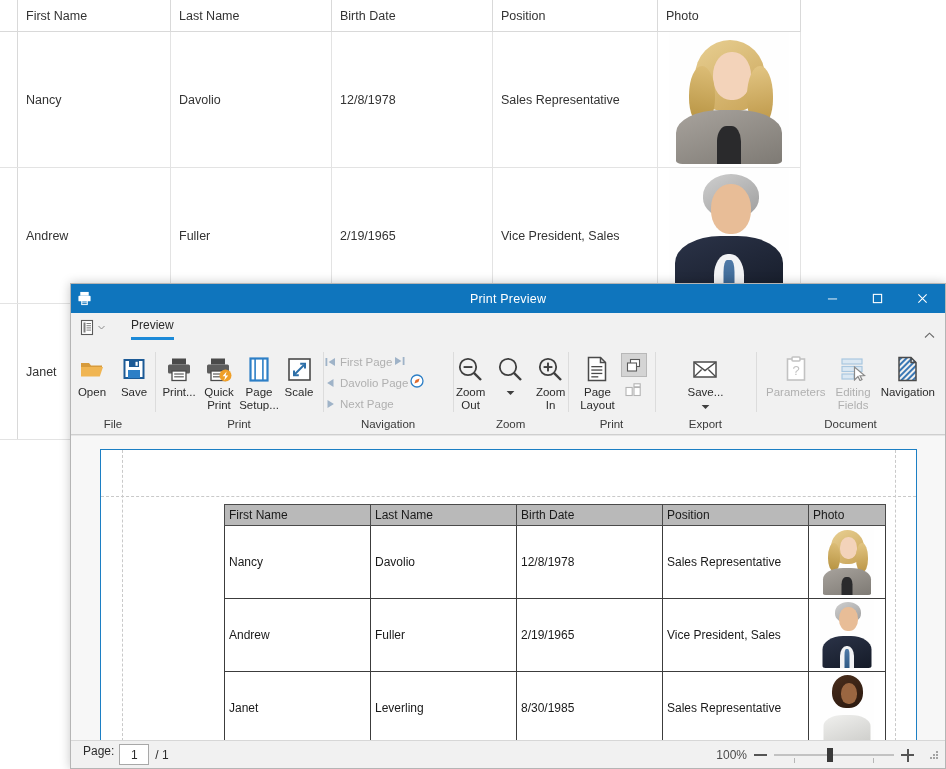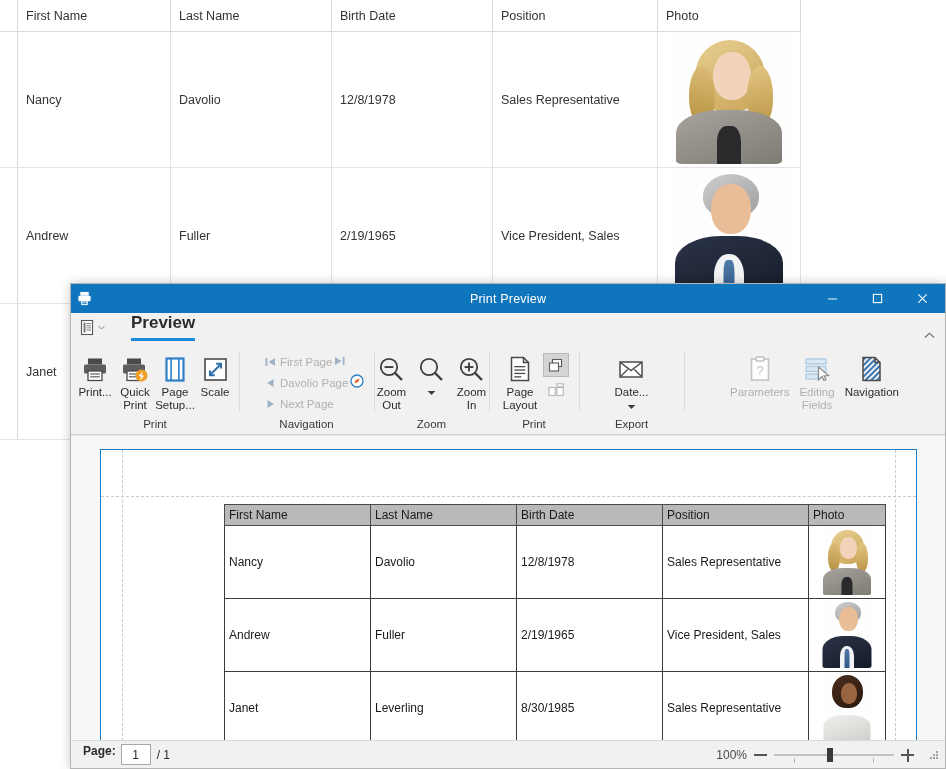--- a/index.html
+++ b/index.html
@@ -82,22 +82,22 @@
   #tabstrip{
     height:33px;background:#f1f1f1;display:flex;align-items:flex-end;
     flex:0 0 auto;position:relative;border-bottom:0;
   }
   #appmenu{
     width:42px;height:33px;display:flex;align-items:center;justify-content:center;gap:2px;
     padding-bottom:4px;box-sizing:border-box;
   }
   #tab-preview{
     margin-left:8px;padding:0 10px 2px 10px;height:31px;
-    display:flex;flex-direction:column;justify-content:flex-start;align-items:center;
-    font-size:17px;color:#2b2b2b;position:relative;font-weight:bold;
+    display:flex;flex-direction:column;justify-content:center;align-items:center;
+    font-size:12px;color:#2b2b2b;position:relative;
   }
   #tab-preview .tl{padding-bottom:5px;}
   #tab-preview .underline{height:3px;background:#1c8ad8;width:100%;}
   #ribbon-collapse{
     margin-left:auto;margin-right:10px;margin-bottom:5px;
     color:#666;font-size:11px;
   }
 
   
   #ribbon{
@@ -157,21 +157,21 @@
     padding:1px 4px;height:70px;vertical-align:middle;font-size:12px;
   }
   #report td.rphoto{padding:0;text-align:center;vertical-align:bottom;}
   .rw1{width:137px}.rw2{width:137px}.rw3{width:137px}.rw4{width:137px}.rw5{width:68px}
 
   
   #statusbar{
     height:28px;flex:0 0 auto;background:#f1f1f1;border-top:1px solid #d7d7d7;
     display:flex;align-items:center;padding:0 6px;box-sizing:border-box;font-size:12px;color:#2b2b2b;
   }
-  #statusbar .pg-lbl{margin:0 5px 8px 6px;font-weight:bold;}
+  #statusbar .pg-lbl{margin:0 5px 8px 6px;}
   #pagebox{
     width:28px;height:19px;border:1px solid #a8a8a8;background:#fff;
     display:flex;align-items:center;justify-content:center;font-size:12px;
   }
   #statusbar .pg-total{margin-left:6px;color:#2b2b2b;}
   #zoomwrap{margin-left:auto;display:flex;align-items:center;gap:7px;}
   #zoomwrap .zpct{font-size:12px;color:#4a4a4a;}
   .zbtn{width:13px;height:13px;position:relative;}
   .zbtn::before{content:"";position:absolute;left:0;top:6px;width:13px;height:2px;background:#555;}
   .zbtn.plus::after{content:"";position:absolute;left:5.5px;top:0.5px;width:2px;height:13px;background:#555;}
@@ -304,20 +304,45 @@
     </div>
     <div id="ribbon-collapse">
       <svg width="11" height="7" viewBox="0 0 11 7">
           <path d="M1 5.5 L5.5 1.2 L10 5.5" fill="none" stroke="#6a6a6a" stroke-width="1.1"></path>
         </svg>
     </div>
   </div>
 
   <div id="ribbon">
 
+    <div class="rgroup" style="width:84px;">
+      <div class="rgitems" style="justify-content:center;gap:2px;">
+        <div class="bigbtn">
+          <span class="ic">
+            <svg width="26" height="24" viewBox="0 0 26 24">
+              <path d="M2 6 h8 l2 2.6 h11 v2 H2 z" fill="#d79b3c"></path>
+              <path d="M2 10 h22 l-3.2 9.4 H2 z" fill="#f0b552"></path>
+            </svg>
+          </span>
+          <span class="lb">Open</span>
+        </div>
+        <div class="bigbtn">
+          <span class="ic">
+            <svg width="24" height="24" viewBox="0 0 24 24">
+              <rect x="2.5" y="3" width="19" height="18" fill="#ffffff" stroke="#1c5a96" stroke-width="2"></rect>
+              <rect x="7" y="3.5" width="10" height="6.5" fill="#1c5a96"></rect>
+              <rect x="13.5" y="4.8" width="2.2" height="4" fill="#ffffff"></rect>
+              <rect x="6" y="13" width="12" height="8" fill="#2d7fc6"></rect>
+            </svg>
+          </span>
+          <span class="lb">Save</span>
+        </div>
+      </div>
+      <div class="rglabel">File</div>
+    </div>
 
     <div class="rgroup" style="width:168px;">
       <div class="rgitems" style="justify-content:center;gap:0px;">
         <div class="bigbtn">
           <span class="ic">
             <svg width="26" height="25" viewBox="0 0 26 25">
               <rect x="6" y="1.5" width="14" height="6" fill="#4a4a4a"></rect>
               <rect x="2" y="7.5" width="22" height="9" rx="1.5" fill="#5d5d5d"></rect>
               <rect x="6" y="14" width="14" height="9.5" fill="#ffffff" stroke="#4a4a4a" stroke-width="1.3"></rect>
               <rect x="8.2" y="16.4" width="9.6" height="1.2" fill="#5d5d5d"></rect>
@@ -361,21 +386,21 @@
               <path d="M18 11.5 v-4.8 h-4.8" fill="none" stroke="#2d6fa8" stroke-width="2"></path>
             </svg>
           </span>
           <span class="lb">Scale</span>
         </div>
       </div>
       <div class="rglabel">Print</div>
     </div>
 
     <div class="rgroup" style="width:135px;">
-      <div class="rgitems navcol" style="padding-left:24px;">
+      <div class="rgitems navcol" style="padding-left:0;">
         <div style="display:flex;align-items:center;">
           <div class="smallrow">
             <svg width="11" height="10" viewBox="0 0 11 10">
                 <rect x="0.5" y="1" width="1.8" height="8" fill="#9fb3c8"></rect>
                 <path d="M10 1 L3.6 5 L10 9 z" fill="#9fb3c8"></path>
               </svg>
             <span>First Page</span>
           </div>
           <div style="margin-left:auto;padding-right:4px;">
             <svg width="11" height="10" viewBox="0 0 11 10">
@@ -489,21 +514,21 @@
     <div class="rgroup" style="width:105px;">
       <div class="rgitems" style="justify-content:center;gap:2px;">
         <div class="bigbtn">
           <span class="ic">
             <svg width="26" height="20" viewBox="0 0 26 20">
               <rect x="2" y="3" width="22" height="15" fill="#ffffff" stroke="#4a4a4a" stroke-width="1.5"></rect>
               <path d="M2.5 3.5 L13 11.5 L23.5 3.5" fill="none" stroke="#4a4a4a" stroke-width="1.5"></path>
               <path d="M2.5 17.5 L9.6 10.5 M23.5 17.5 L16.4 10.5" fill="none" stroke="#4a4a4a" stroke-width="1.3"></path>
             </svg>
           </span>
-          <span class="lb">Date...</span>
+          <span class="lb">Save...</span>
           <span>
             <svg width="9" height="6" viewBox="0 0 9 6">
                 <path d="M0.6 1 L4.5 5 L8.4 1 z" fill="#3f3f3f"></path>
               </svg>
           </span>
         </div>
       </div>
       <div class="rglabel">Export</div>
     </div>
 
@@ -539,20 +564,21 @@
                   <rect width="2" height="4" fill="#3a78b5"></rect>
                 </pattern>
               </defs>
               <path d="M3 1.5 h12 l5 5 v18 h-17 z" fill="url(#wmhatch)" stroke="#4a4a4a" stroke-width="1.5"></path>
               <path d="M15 1.5 v5 h5" fill="none" stroke="#4a4a4a" stroke-width="1.5"></path>
             </svg>
           </span>
           <span class="lb">Navigation</span>
         </div>
       </div>
+      <div class="rglabel">Document</div>
     </div>
   </div>
 
   <div id="preview-area">
     <div id="page">
       <div class="marg-v" style="left:21px;"></div>
       <div class="marg-v" style="left:794px;"></div>
       <div class="marg-h" style="top:46px;"></div>
 
       <table id="report">

